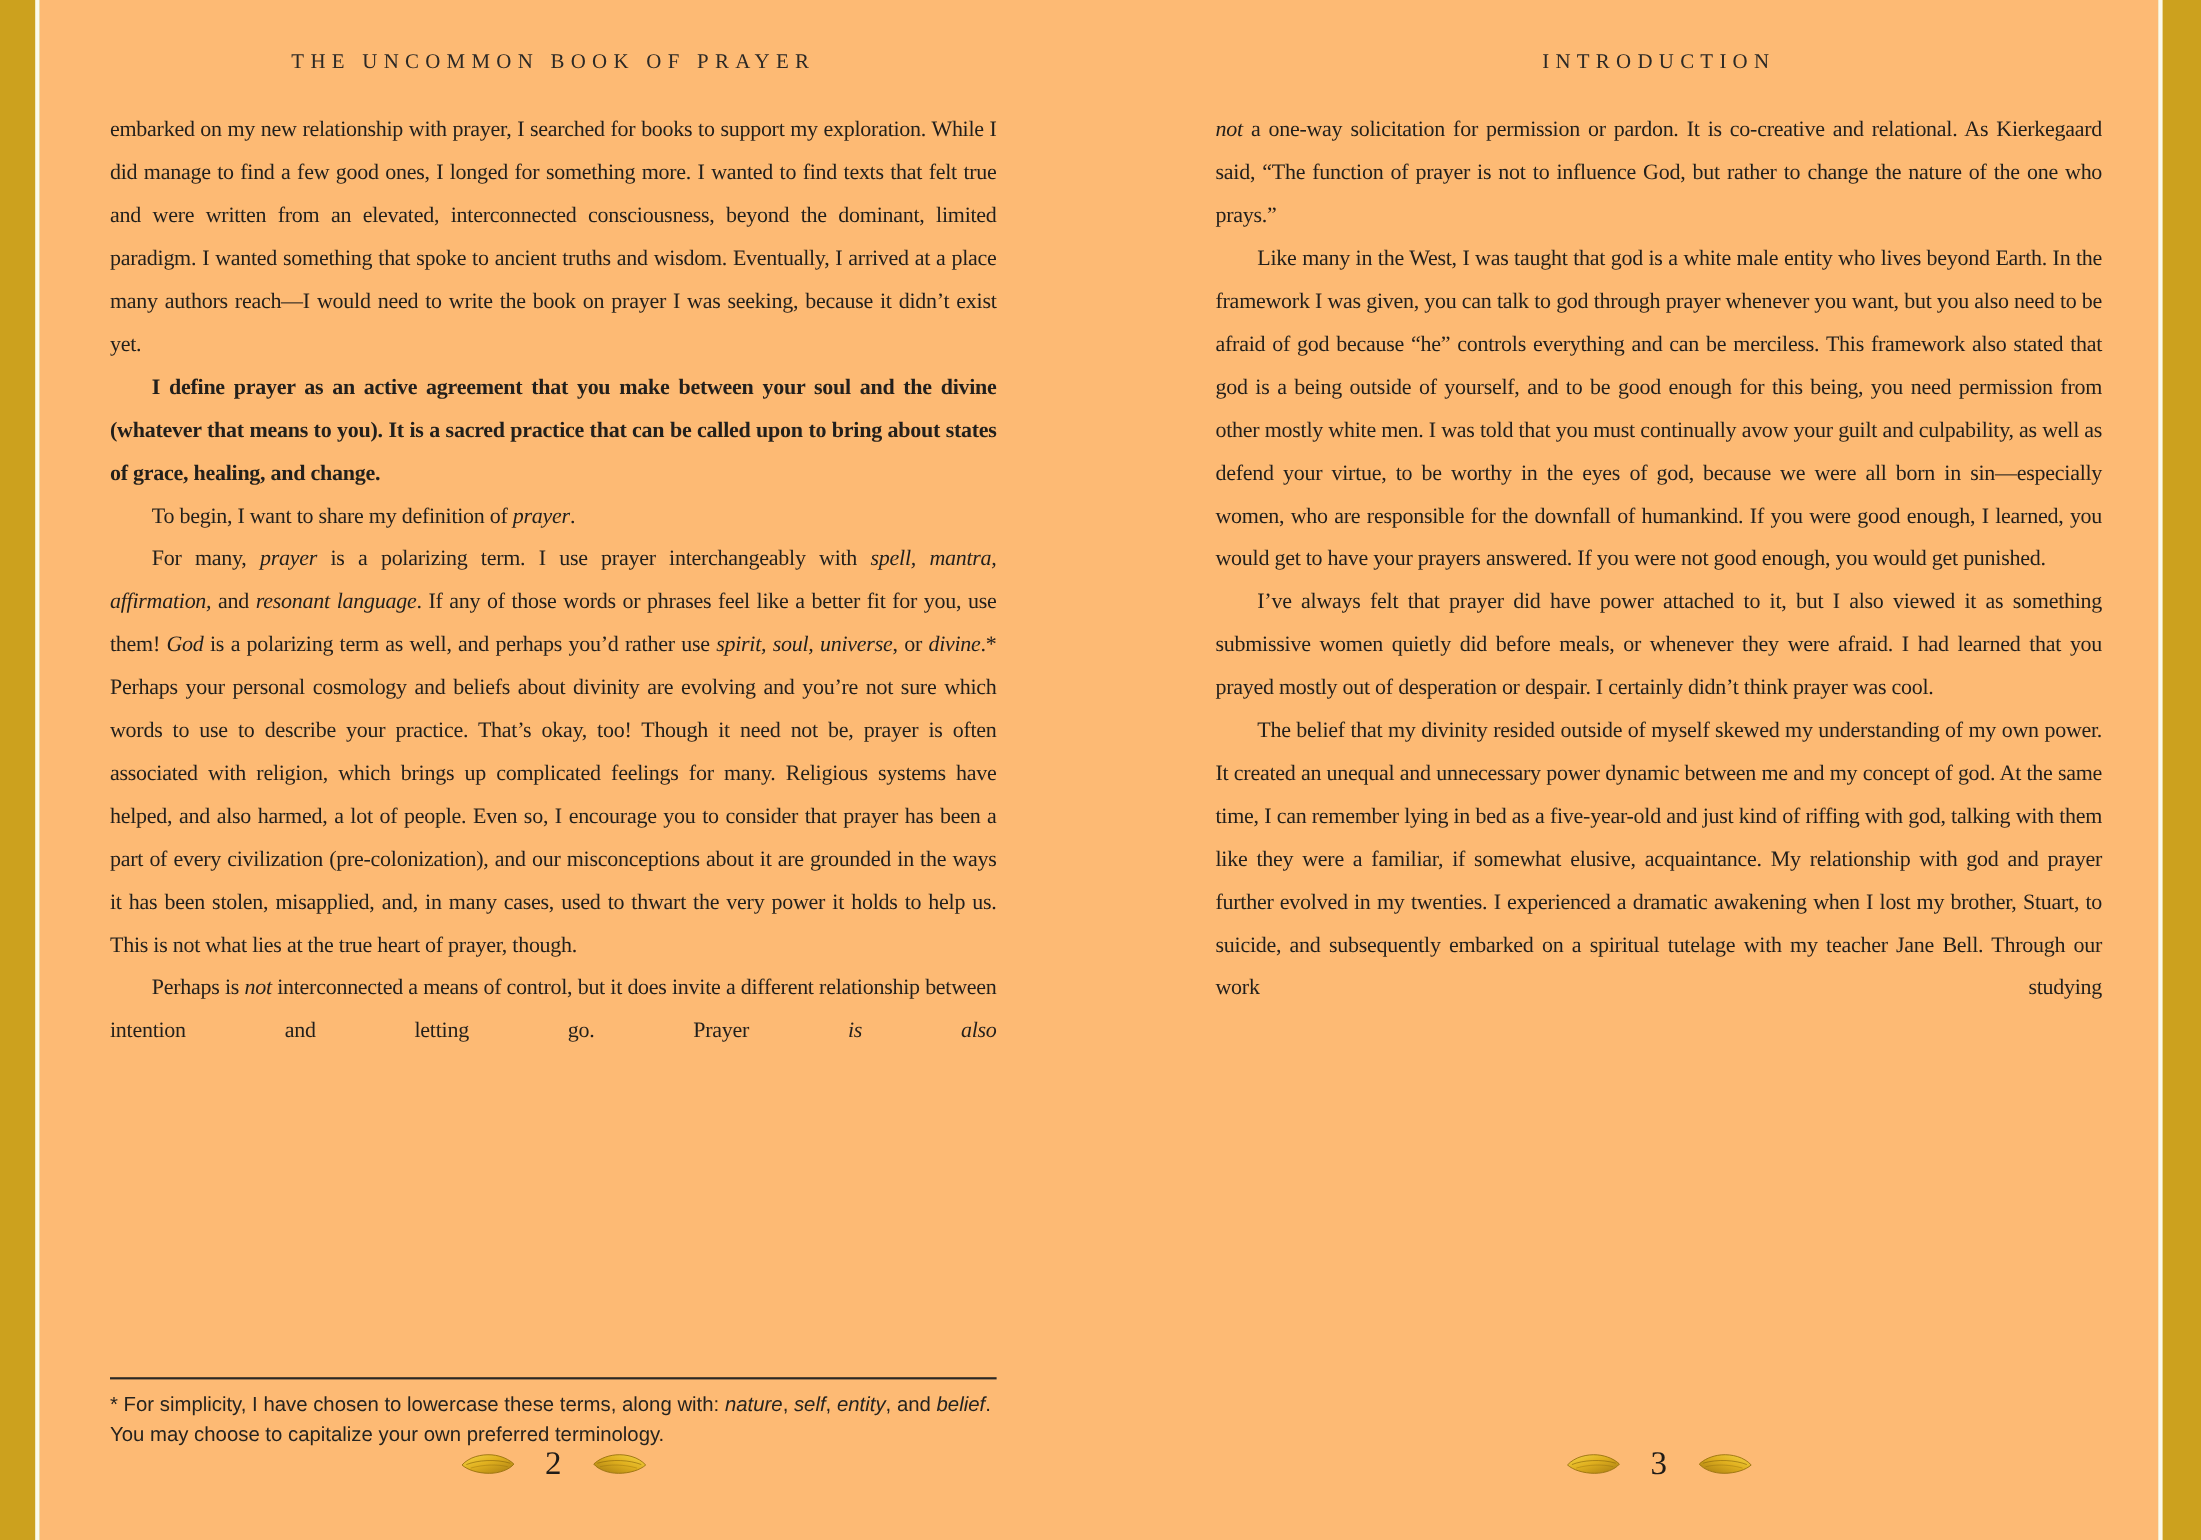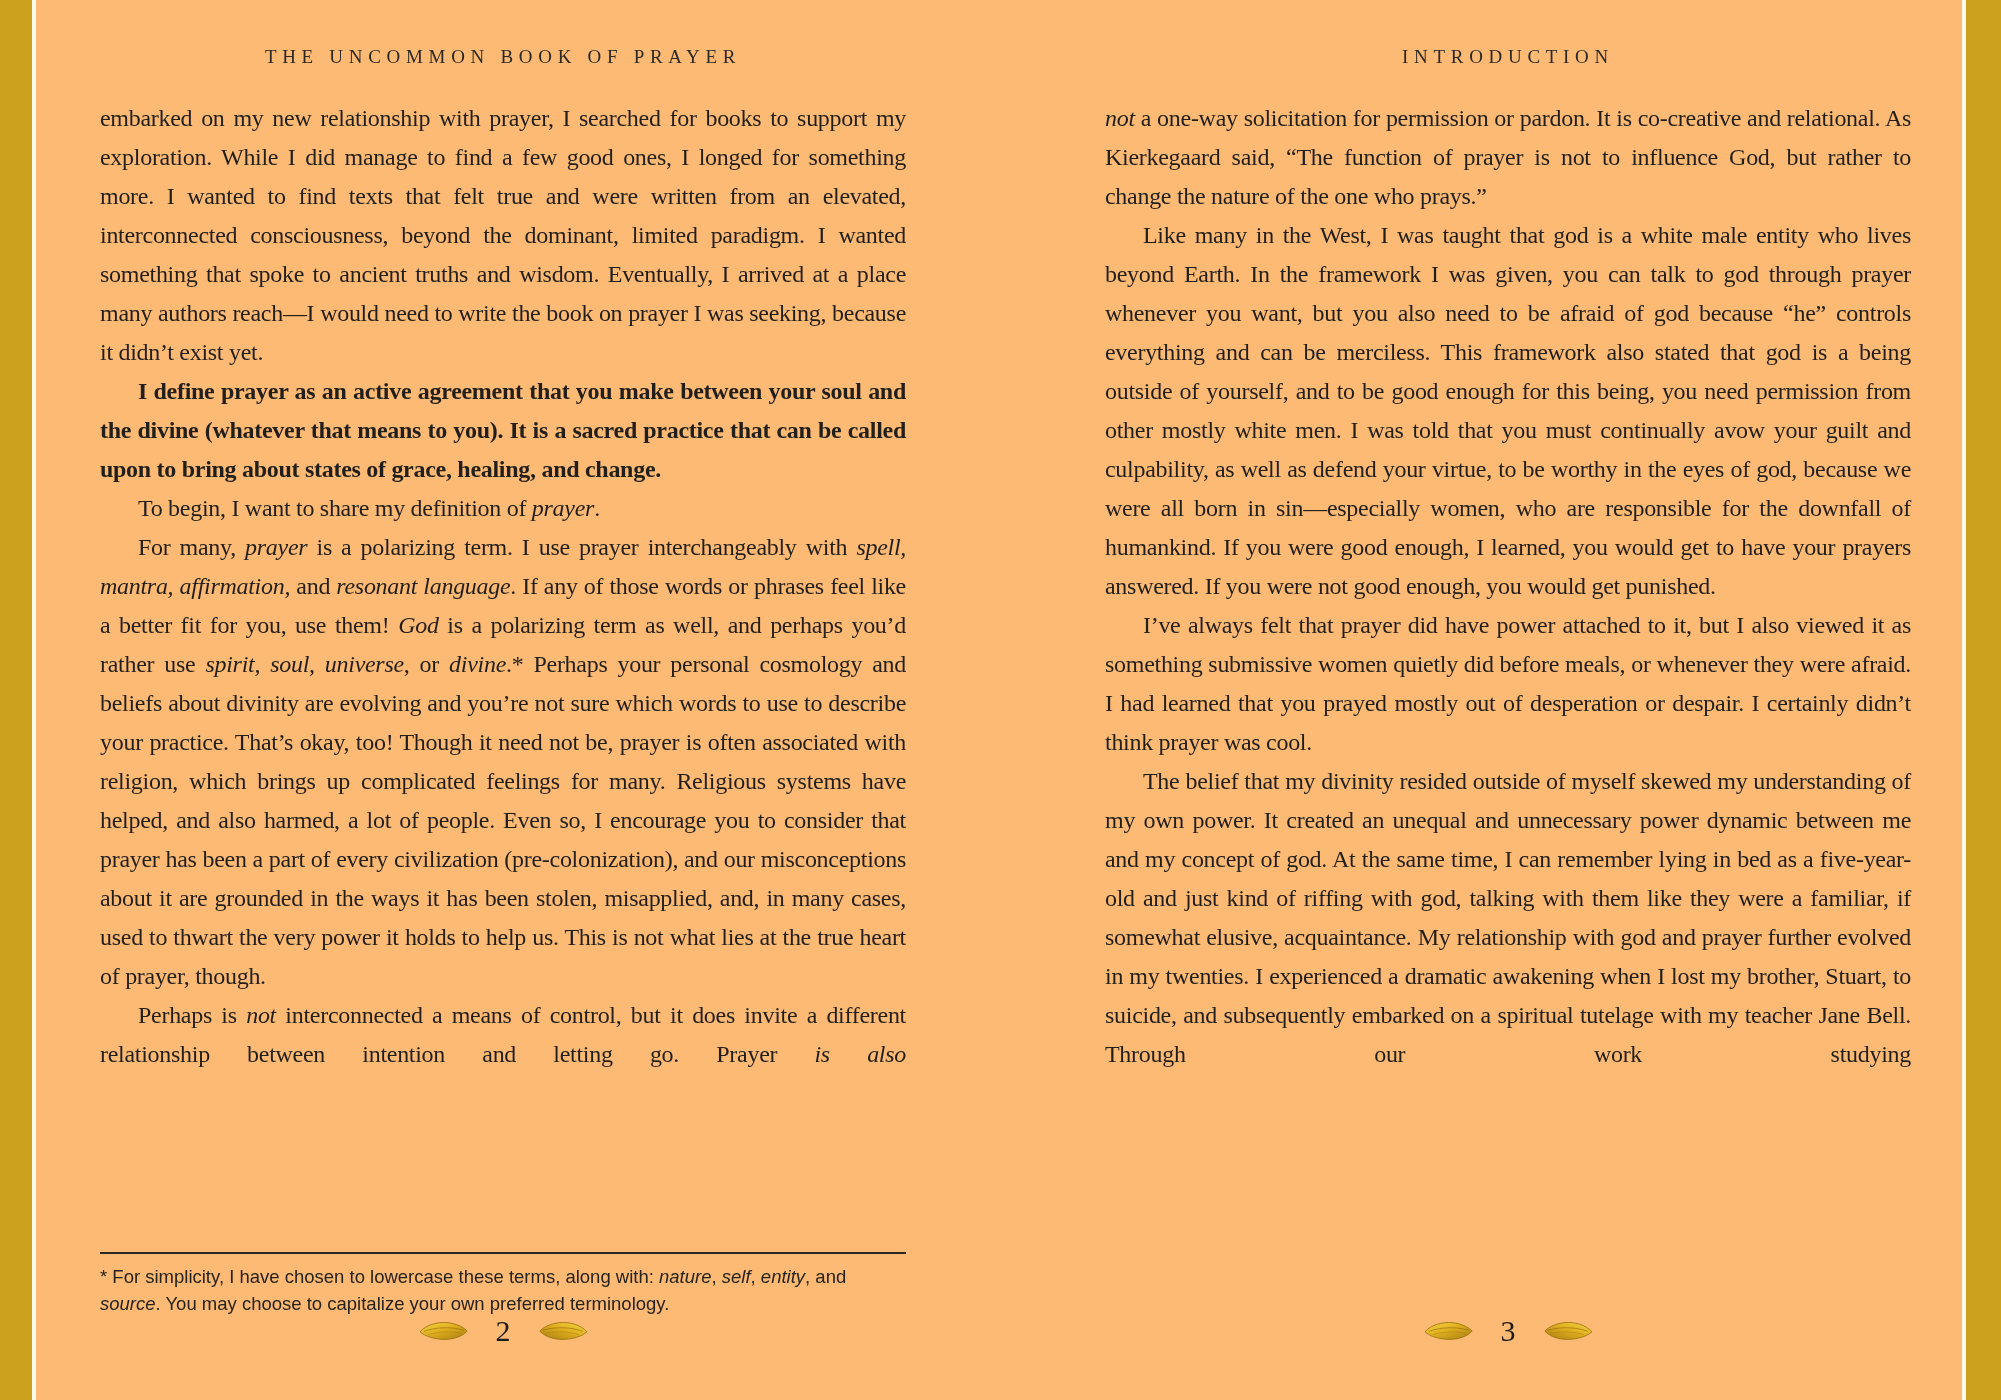--- a/index.html
+++ b/index.html
@@ -18,21 +18,21 @@
   .page-right { left:1105px; }
 
   .running-head {
     position:absolute; top:46px; left:0; width:100%;
     text-align:center; font-size:19px; letter-spacing:0.30em;
     color:#2C2925; white-space:nowrap;
   }
 
   .body {
     position:absolute; top:99px; left:0; right:0;
-    font-size:24px; line-height:39px; letter-spacing:-0.012em;
+    font-size:20px; line-height:39px; letter-spacing:-0.012em;
     text-align:justify; color:#221F1B;
   }
   .para { margin:0; padding:0; }
   .para.indent { text-indent:38px; }
   .para.bold { font-weight:bold; }
   .flush-last { text-align-last:justify; }
   span.italic { font-style:italic; }
   span.bold { font-weight:bold; }
 
   .footnote-rule {
@@ -73,21 +73,21 @@
   <section class="page page-left">
     <header class="running-head">THE UNCOMMON BOOK OF PRAYER</header>
     <div class="body">
         <p class="para"><span>embarked on my new relationship with prayer, I searched for books to support my exploration. While I did manage to find a few good ones, I longed for something more. I wanted to find texts that felt true and were written from an elevated, interconnected consciousness, beyond the dominant, limited paradigm. I wanted something that spoke to ancient truths and wisdom. Eventually, I arrived at a place many authors reach—I would need to write the book on prayer I was seeking, because it didn’t exist yet.</span></p>
         <p class="para indent bold"><span class="bold">I define prayer as an active agreement that you make between your soul and the divine (whatever that means to you). It is a sacred practice that can be called upon to bring about states of grace, healing, and change.</span></p>
         <p class="para indent"><span>To begin, I want to share my definition of </span><span class="italic">prayer</span><span>.</span></p>
         <p class="para indent"><span>For many, </span><span class="italic">prayer</span><span> is a polarizing term. I use prayer interchangeably with </span><span class="italic">spell,</span><span> </span><span class="italic">mantra,</span><span> </span><span class="italic">affirmation,</span><span> and </span><span class="italic">resonant language</span><span>. If any of those words or phrases feel like a better fit for you, use them! </span><span class="italic">God</span><span> is a polarizing term as well, and perhaps you’d rather use </span><span class="italic">spirit,</span><span> </span><span class="italic">soul,</span><span> </span><span class="italic">universe</span><span>, or </span><span class="italic">divine</span><span>.* Perhaps your personal cosmology and beliefs about divinity are evolving and you’re not sure which words to use to describe your practice. That’s okay, too! Though it need not be, prayer is often associated with religion, which brings up complicated feelings for many. Religious systems have helped, and also harmed, a lot of people. Even so, I encourage you to consider that prayer has been a part of every civilization (pre-colonization), and our misconceptions about it are grounded in the ways it has been stolen, misapplied, and, in many cases, used to thwart the very power it holds to help us. This is not what lies at the true heart of prayer, though.</span></p>
         <p class="para indent flush-last"><span>Perhaps is </span><span class="italic">not</span><span> interconnected a means of control, but it does invite a different relationship between intention and letting go. Prayer </span><span class="italic">is also</span></p>
       </div>
     <div class="footnote-rule"></div>
-    <div class="footnote"><span>*  For simplicity, I have chosen to lowercase these terms, along with: </span><span class="italic">nature</span><span>, </span><span class="italic">self</span><span>, </span><span class="italic">entity</span><span>, and </span><span class="italic">source</span><span>. You may choose to capitalize your own preferred terminology.</span></div>
+    <div class="footnote"><span>*  For simplicity, I have chosen to lowercase these terms, along with: </span><span class="italic">nature</span><span>, </span><span class="italic">self</span><span>, </span><span class="italic">entity</span><span>, and </span><span class="italic">belief</span><span>. You may choose to capitalize your own preferred terminology.</span></div>
     <footer class="folio">
       <span class="leaf">
         <svg width="52" height="24" viewBox="0 0 64 30">
           <path d="M2,16 C10,7 24,3.5 36,4.5 C47,5.5 56,10 61,15 C56,21 45,25.5 33,25.5 C20,25.5 8,21.5 2,16 Z" fill="url(#leafGrad)" stroke="#96700C" stroke-width="1"></path>
           <path d="M7,15.5 C20,10.5 40,9 57,14" fill="none" stroke="#8A650B" stroke-width="1" opacity="0.7"></path>
           <path d="M12,19.5 C26,15.5 42,15 54,18" fill="none" stroke="#8A650B" stroke-width="0.8" opacity="0.5"></path>
         </svg>
       </span>
       <span class="pagenum">2</span>
       <span class="leaf leaf-flip">

